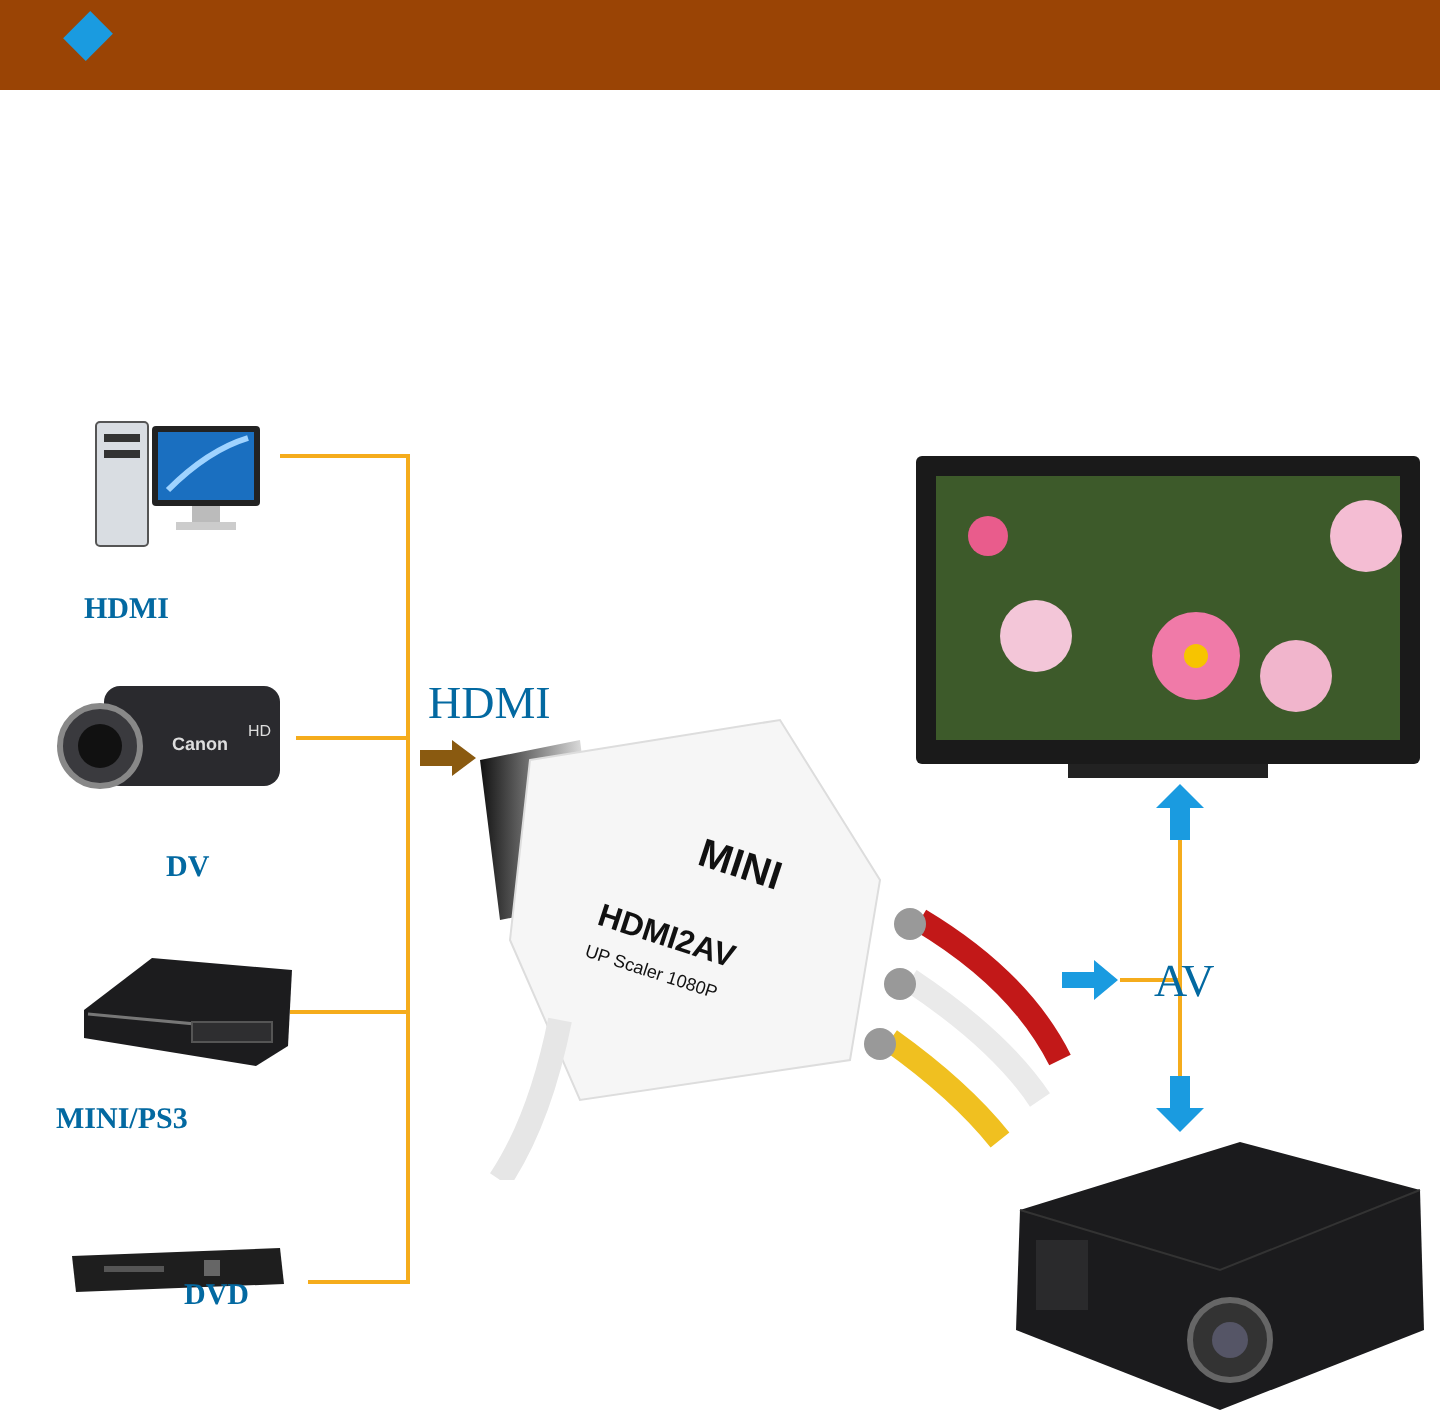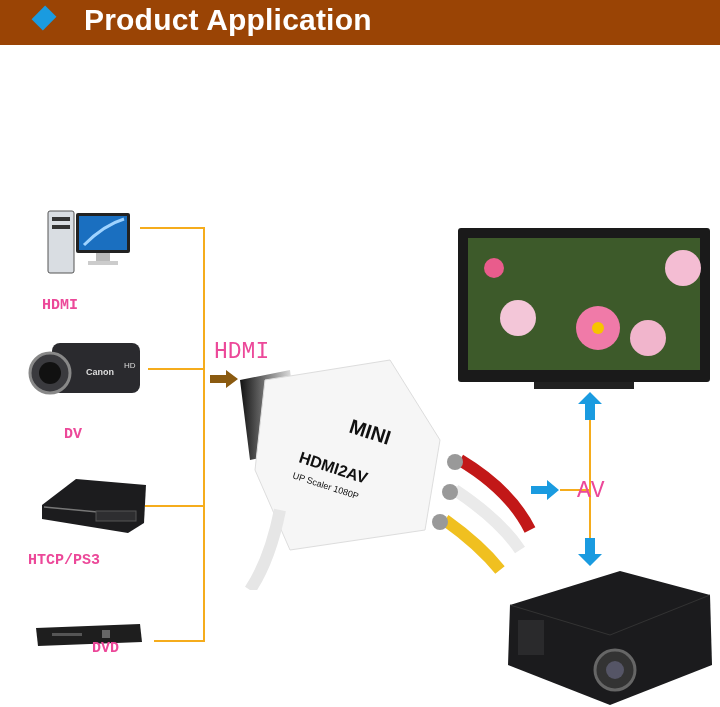--- a/index.html
+++ b/index.html
@@ -1,31 +1,30 @@
 <!DOCTYPE html>
 <html><head>
 <meta charset="utf-8">
 <style>
   html,body{margin:0;padding:0;background:#fff;}
   body{width:720px;height:707px;position:relative;overflow:hidden;font-family:"Liberation Sans",sans-serif;}
   .banner{position:absolute;left:0;top:0;width:720px;height:45px;background:#9a4405;}
   .banner-diamond{position:absolute;left:36px;top:10px;width:16px;height:16px;background:#1a9be0;transform:rotate(45deg) scaleY(1.2);}
   .banner-title{position:absolute;left:84px;top:3px;color:#fff;font-size:30px;font-weight:bold;letter-spacing:0.2px;}
-  .label{position:absolute;color:#ec4899;font-family:Liberation Mono, monospace;font-weight:bold;font-size:15px;}
+  .label{position:absolute;color:#0369a1;font-family:Liberation Serif, serif;font-weight:bold;font-size:15px;}
   .label-big{font-weight:normal;font-size:23px;}
   .line{position:absolute;background:#f5ac1c;}
   .arrow-blue{position:absolute;}
   .dev{position:absolute;}
 </style>
 </head>
 <body>
 
 <div class="banner">
   <div class="banner-diamond"></div>
-  <div class="banner-title">Product Application</div>
 </div>
 
 <svg class="dev" style="left:44px;top:205px" width="90" height="75" viewBox="0 0 90 75">
   <rect x="4" y="6" width="26" height="62" rx="2" fill="#d9dde2" stroke="#555"></rect>
   <rect x="8" y="12" width="18" height="4" fill="#333"></rect>
     <rect x="8" y="20" width="18" height="4" fill="#333"></rect>
   <rect x="32" y="8" width="54" height="40" rx="2" fill="#222"></rect>
   <rect x="35" y="11" width="48" height="34" fill="#1a6fc0"></rect>
   <path d="M40 40 Q60 20 80 14" stroke="#9fd3ff" stroke-width="3" fill="none"></path>
   <rect x="52" y="48" width="14" height="8" fill="#bbb"></rect>
@@ -33,28 +32,28 @@
 </svg>
 <div class="label" style="left:42px;top:297px">HDMI</div>
 
 <svg class="dev" style="left:26px;top:335px" width="120" height="72" viewBox="0 0 120 72">
   <rect x="26" y="8" width="88" height="50" rx="8" fill="#2a2a2e"></rect>
   <circle cx="24" cy="38" r="20" fill="#3a3a3e" stroke="#888" stroke-width="3"></circle>
   <circle cx="24" cy="38" r="11" fill="#111"></circle>
   <text x="60" y="40" fill="#ddd" font-size="9" font-family="Liberation Sans, sans-serif" font-weight="bold">Canon</text>
   <text x="98" y="33" fill="#ddd" font-size="8" font-family="Liberation Sans, sans-serif">HD</text>
 </svg>
-<div class="label" style="left:64px;top:426px">DV</div>
+<div class="label" style="left:83px;top:426px">DV</div>
 
 <svg class="dev" style="left:36px;top:475px" width="112" height="62" viewBox="0 0 112 62">
   <path d="M6 30 L40 4 L110 10 L108 48 L92 58 L6 44 Z" fill="#1c1c1e"></path>
   <path d="M8 32 L94 40" stroke="#777" stroke-width="1.5"></path>
   <rect x="60" y="36" width="40" height="10" fill="#2e2e30" stroke="#555"></rect>
 </svg>
-<div class="label" style="left:28px;top:552px">HTCP/PS3</div>
+<div class="label" style="left:28px;top:552px">MINI/PS3</div>
 
 <svg class="dev" style="left:32px;top:620px" width="112" height="30" viewBox="0 0 112 30">
   <path d="M4 8 L108 4 L110 22 L6 26 Z" fill="#1e1e1e"></path>
   <rect x="20" y="13" width="30" height="3" fill="#555"></rect>
     <rect x="70" y="10" width="8" height="8" fill="#666"></rect>
 </svg>
 <div class="label" style="left:92px;top:640px">DVD</div>
 
 <div class="line" style="left:140px;top:227px;width:64px;height:2px"></div>
 <div class="line" style="left:148px;top:368px;width:56px;height:2px"></div>

